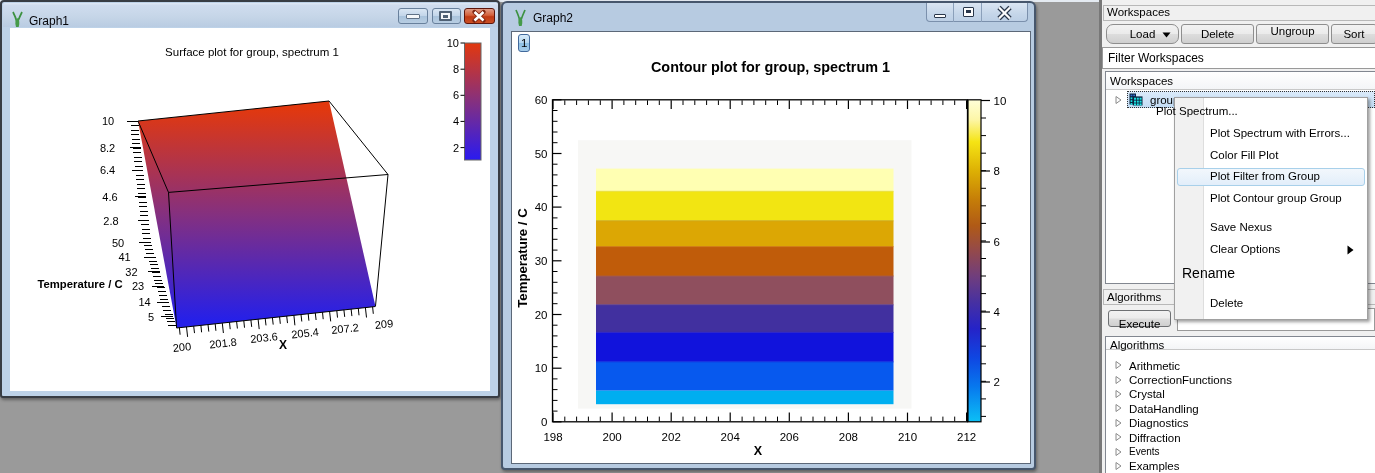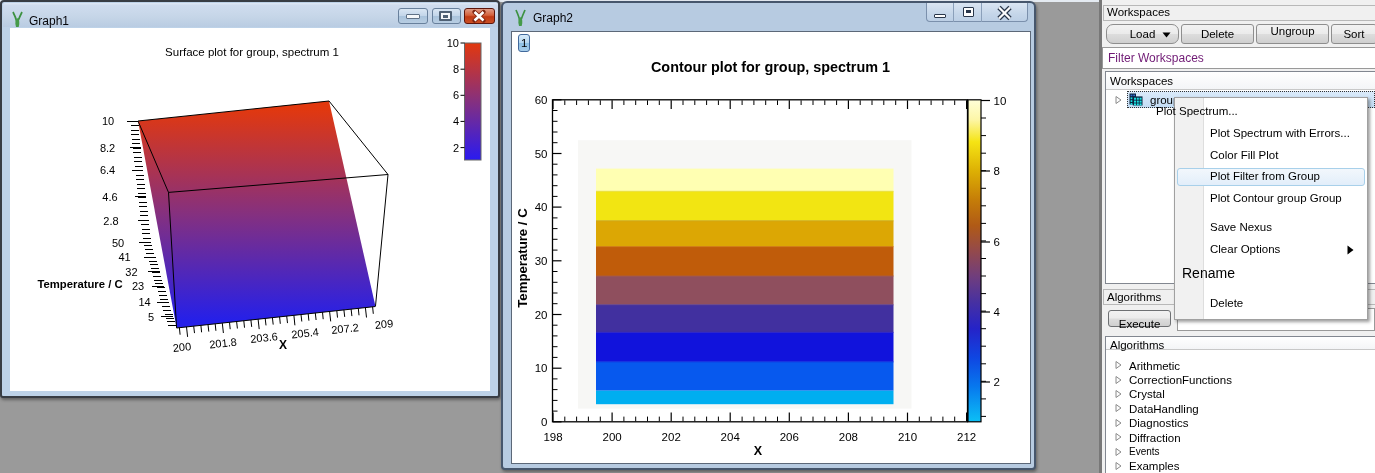--- a/index.html
+++ b/index.html
@@ -396,21 +396,21 @@
 <div class="txt" style="left:1107px;top:5.5px;font-size:11.5px">Workspaces</div>
 
 <div class="abs" style="left:1106px;top:24px;width:73px;height:19.5px;border:1px solid #8e8e8e;border-radius:7px;background:linear-gradient(#f2f2f2,#ebebeb 48%,#dddddd 52%,#cfcfcf);font-size:11.5px;text-align:center;padding-top:3px">Load</div>
 <svg class="abs" style="left:1162px;top:31.5px" width="9" height="6" viewBox="0 0 9 6">
       <polygon points="0.5,0.5 8.5,0.5 4.5,5.5" fill="#000"></polygon>
     </svg>
 <div class="abs" style="left:1181px;top:24px;width:73px;height:19.5px;border:1px solid #8e8e8e;border-radius:3px;background:linear-gradient(#f2f2f2,#ebebeb 48%,#dddddd 52%,#cfcfcf);font-size:11.5px;text-align:center;padding-top:3px">Delete</div>
 <div class="abs" style="left:1256px;top:24px;width:73px;height:19.5px;border:1px solid #8e8e8e;border-radius:3px;background:linear-gradient(#f2f2f2,#ebebeb 48%,#dddddd 52%,#cfcfcf);font-size:11.5px;text-align:center;padding-top:0">Ungroup</div>
 <div class="abs" style="left:1331px;top:24px;width:46px;height:19.5px;border:1px solid #8e8e8e;border-radius:3px;background:linear-gradient(#f2f2f2,#ebebeb 48%,#dddddd 52%,#cfcfcf);font-size:11.5px;text-align:center;padding-top:3px">Sort</div>
 <div class="abs" style="left:1102px;top:47px;width:273px;height:22px;background:#fff;border:1px solid #999;border-right:none"></div>
-<div class="txt" style="left:1108px;top:51px;font-size:12px;color:#701a75">Filter Workspaces</div>
+<div class="txt" style="left:1108px;top:51px;font-size:12px;color:#000000">Filter Workspaces</div>
 <div class="abs" style="left:1105px;top:71px;width:270px;height:212.5px;background:#fff;border:1px solid #828790;border-right:none"></div>
 <div class="abs" style="left:1106px;top:72px;width:269px;height:17.5px;background:linear-gradient(#ffffff,#f4f5f7);border-bottom:1px solid #c8c8c8"></div>
 <div class="txt" style="left:1110px;top:74.5px;font-size:11.5px">Workspaces</div>
 <div class="abs" style="left:1126.5px;top:91px;width:248.5px;height:16.5px;background:linear-gradient(#dcebfa,#c2dcf4);outline:1px dotted #333;outline-offset:-1px"></div>
 <svg class="abs" style="left:1114.5px;top:95.5px" width="7" height="8" viewBox="0 0 7 8">
 <polygon points="1,0.5 6,4 1,7.5" fill="#fdfdfd" stroke="#8a8a8a" stroke-width="1"></polygon>
     </svg>
 <svg class="abs" style="left:1128.5px;top:92.5px" width="14" height="13" viewBox="0 0 14 13">
 <rect x="0.5" y="0.5" width="6.5" height="11" fill="#0b2440"></rect>
 <rect x="1.6" y="1.6" width="1.8" height="1.6" fill="#3366cc"></rect>

